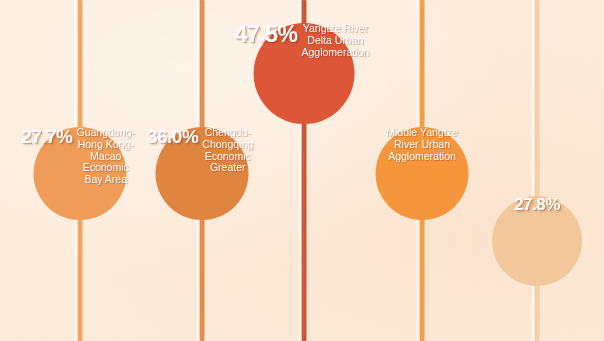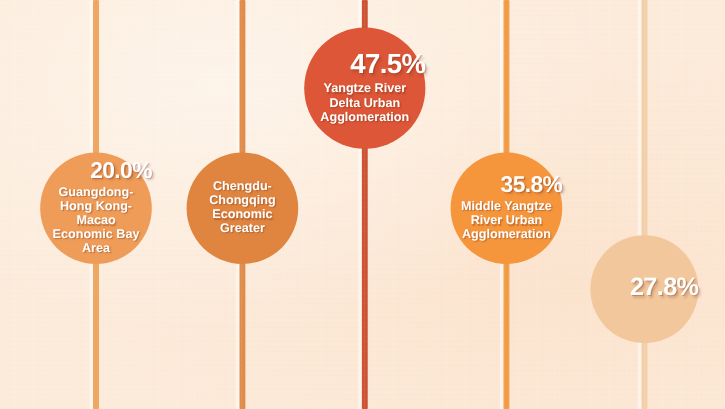--- a/index.html
+++ b/index.html
@@ -63,40 +63,40 @@
     width: 3px;
     background: rgba(255,255,255,0.5);
   }
 
   .bubble {
     position: absolute;
     left: 50%;
     transform: translateX(-50%);
     border-radius: 50%;
     display: flex;
-    flex-direction: column;
-    align-items: flex-end;
+    flex-direction: row;
+    align-items: flex-start;
     justify-content: center;
     text-align: center;
     color: #ffffff;
     box-sizing: border-box;
     z-index: 2;
   }
 
   .pct {
     font-weight: bold;
     letter-spacing: -0.5px;
     line-height: 1;
     text-shadow:
       1px 1px 0 rgba(120,50,25,0.30),
       2px 2px 2px rgba(120,50,25,0.22);
   }
 
   .lbl {
-    font-weight: bold;
+    font-weight: normal;
     line-height: 1.12;
     text-shadow:
       1px 1px 0 rgba(120,50,25,0.26),
       1px 1px 2px rgba(120,50,25,0.18);
     padding: 0 4px;
   }
 
   
   .pin-1 { left: 80px; }
   .pin-1 .bubble { top: 127px; width: 93px; height: 93px; }
@@ -113,55 +113,55 @@
   .pin-3 .pct { font-size: 23px; margin-bottom: 4px; }
   .pin-3 .lbl { font-size: 10.5px; }
 
   .pin-4 { left: 422px; }
   .pin-4 .bubble { top: 127px; width: 93px; height: 93px; }
   .pin-4 .pct { font-size: 19px; margin-bottom: 3px; }
   .pin-4 .lbl { font-size: 10.5px; }
 
   .pin-5 { left: 537px; }
   .pin-5 .bubble { top: 196px; width: 90px; height: 90px; }
-  .pin-5 .pct { font-size: 21px; margin-bottom: 3px; }
+  .pin-5 .pct { font-size: 17px; margin-bottom: 3px; }
   .pin-5 .lbl { font-size: 9.5px; }
 </style>
 </head>
 <body style="background: rgb(252, 235, 218);">
 
 <div id="infographic">
 
   <div class="pin pin-1">
     <div class="stem" style="background: rgb(239, 165, 94);"></div>
     <div class="bubble" style="background: rgb(238, 156, 87);">
-      <div class="pct">20.0%</div>
+      <div class="pct">27.7%</div>
       <div class="lbl">Guangdong-Hong Kong-Macao Economic Bay Area</div>
     </div>
   </div>
 
   <div class="pin pin-2">
     <div class="stem" style="background: rgb(224, 140, 73);"></div>
     <div class="bubble" style="background: rgb(224, 133, 63);">
+      <div class="pct">36.0%</div>
       <div class="lbl">Chengdu-Chongqing Economic Greater</div>
     </div>
   </div>
 
   <div class="pin pin-3">
     <div class="stem" style="background: rgb(204, 82, 51);"></div>
     <div class="bubble" style="background: rgb(220, 86, 55);">
       <div class="pct">47.5%</div>
       <div class="lbl">Yangtze River Delta Urban Agglomeration</div>
     </div>
   </div>
 
   <div class="pin pin-4">
     <div class="stem" style="background: rgb(242, 155, 69);"></div>
     <div class="bubble" style="background: rgb(245, 150, 60);">
-      <div class="pct">35.8%</div>
       <div class="lbl">Middle Yangtze River Urban Agglomeration</div>
     </div>
   </div>
 
   <div class="pin pin-5">
     <div class="stem" style="background: rgb(243, 207, 168);"></div>
     <div class="bubble" style="background: rgb(242, 199, 155);">
       <div class="pct">27.8%</div>
     </div>
   </div>

